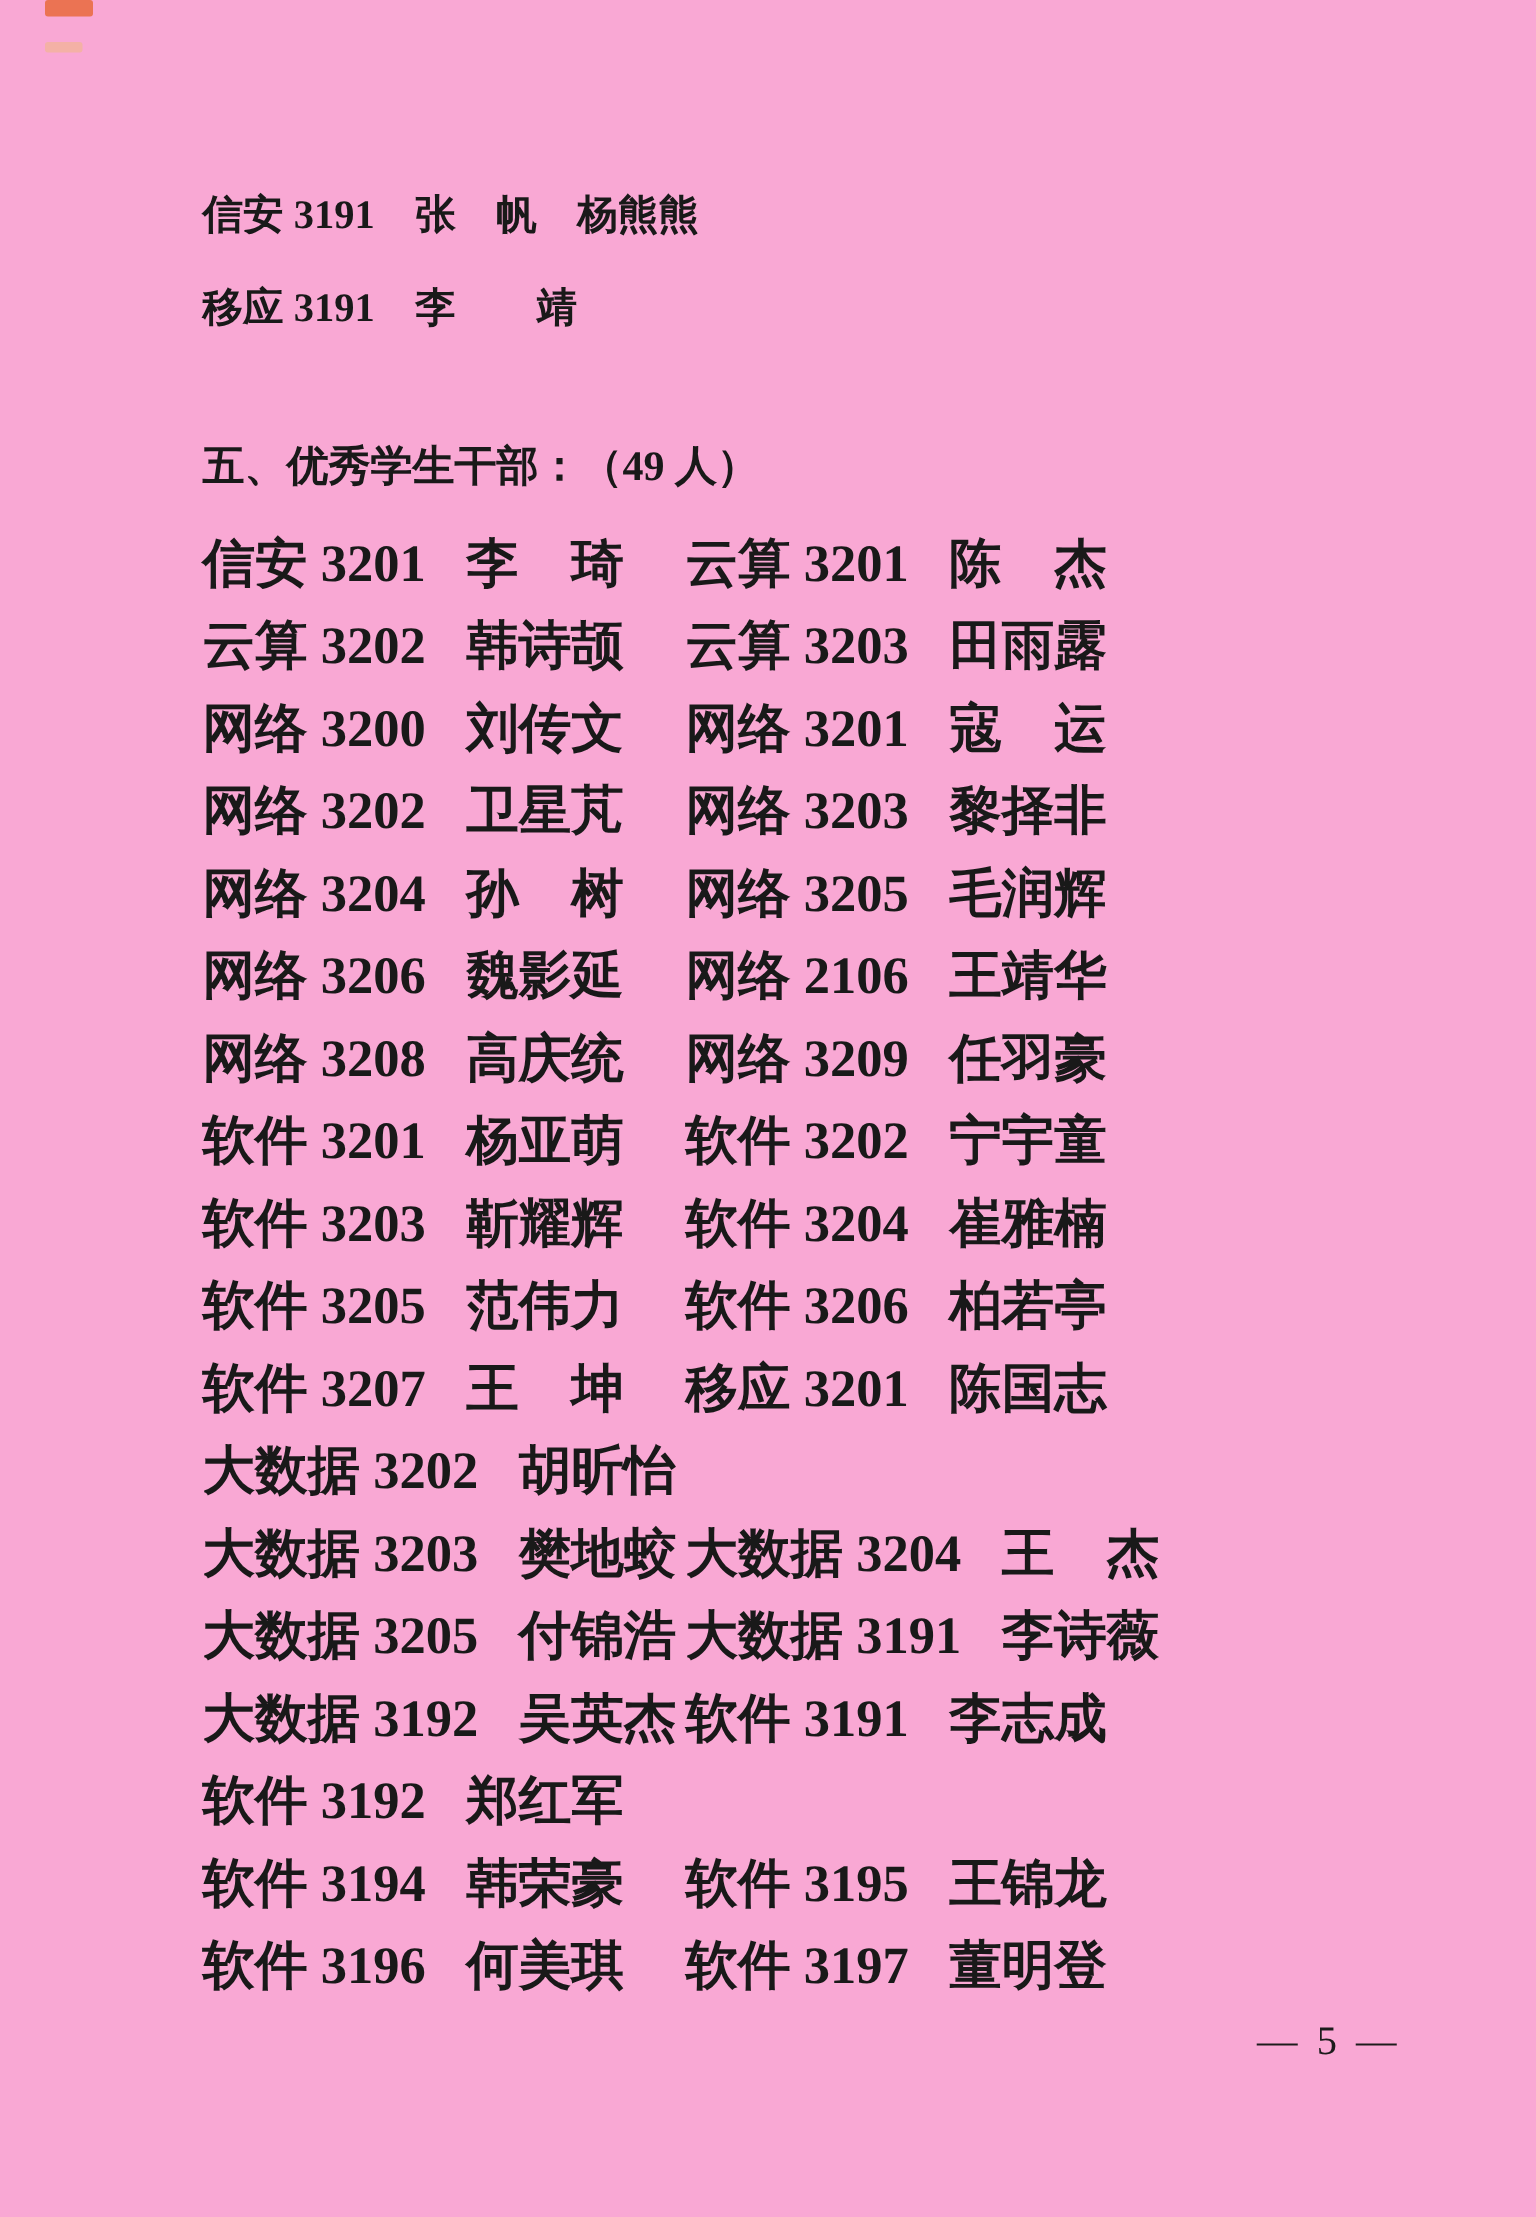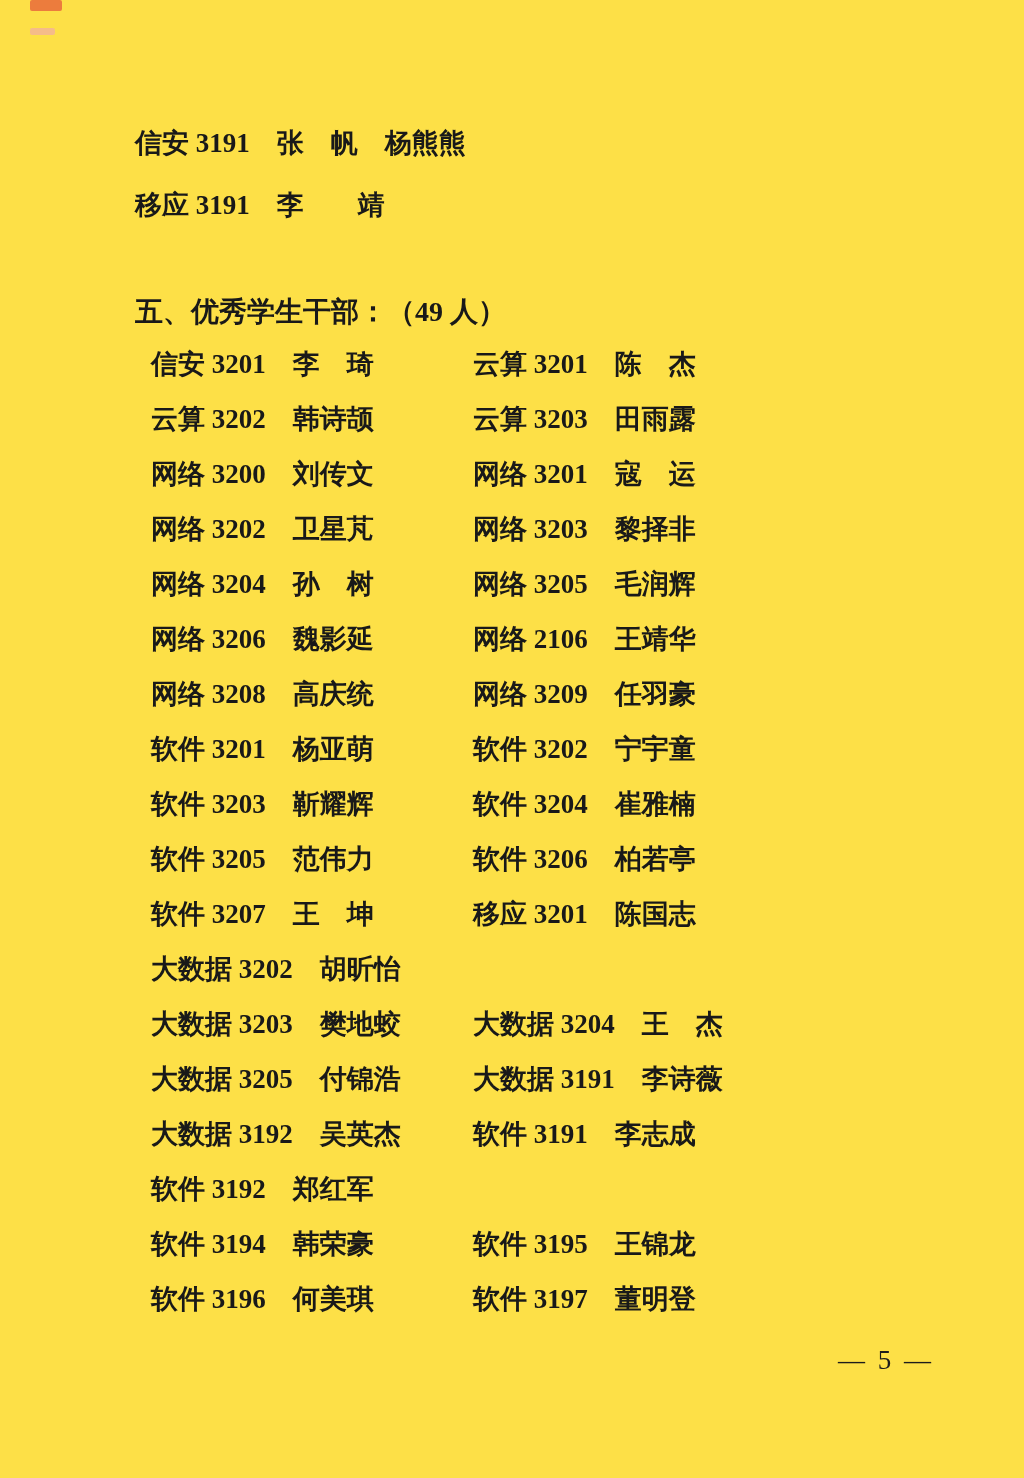--- a/index.html
+++ b/index.html
@@ -1,20 +1,20 @@
 <!DOCTYPE html>
 <html><head>
 <meta charset="utf-8">
 <style>
   html,body{margin:0;padding:0;}
   .doc{
     position:relative;
     width:1024px;
     height:1478px;
-    background:#fde047;
+    background:#f9a8d4;
     overflow:hidden;
     font-family:"Liberation Serif","DejaVu Serif",serif;
     font-weight:bold;
     color:#191919;
   }
   
   .redmark{position:absolute;border-radius:2px;}
   .redmark-1{left:30px;top:0;width:32px;height:11px;background:#e96a3c;opacity:.85;}
   .redmark-2{left:30px;top:28px;width:25px;height:7px;background:#f3b39a;opacity:.8;}
 
@@ -22,30 +22,29 @@
 
   .top-entry{
     display:flex;align-items:baseline;
     font-size:27px;line-height:30px;height:30px;
     margin-bottom:32px;white-space:nowrap;
   }
   .top-entry .cls{margin-right:27px;}
 
   .heading{
     font-size:28px;line-height:34px;height:34px;
-    margin-top:75px;margin-bottom:20px;
+    margin-top:75px;margin-bottom:32px;
     white-space:nowrap;
   }
 
   .row{
     display:flex;
-    font-size:27px;line-height:30px;height:30px;
+    font-size:35px;line-height:30px;height:30px;
     margin-bottom:25px;
     white-space:nowrap;
-    margin-left:16px;
   }
   .cell{display:flex;align-items:baseline;}
   .cell-left{width:322px;flex:0 0 322px;}
   .cls{margin-right:27px;white-space:nowrap;}
   .nm{white-space:nowrap;text-align:right;}
 
   .pageno{
     position:absolute;
     left:838px;top:1345px;
     font-size:27px;line-height:30px;

